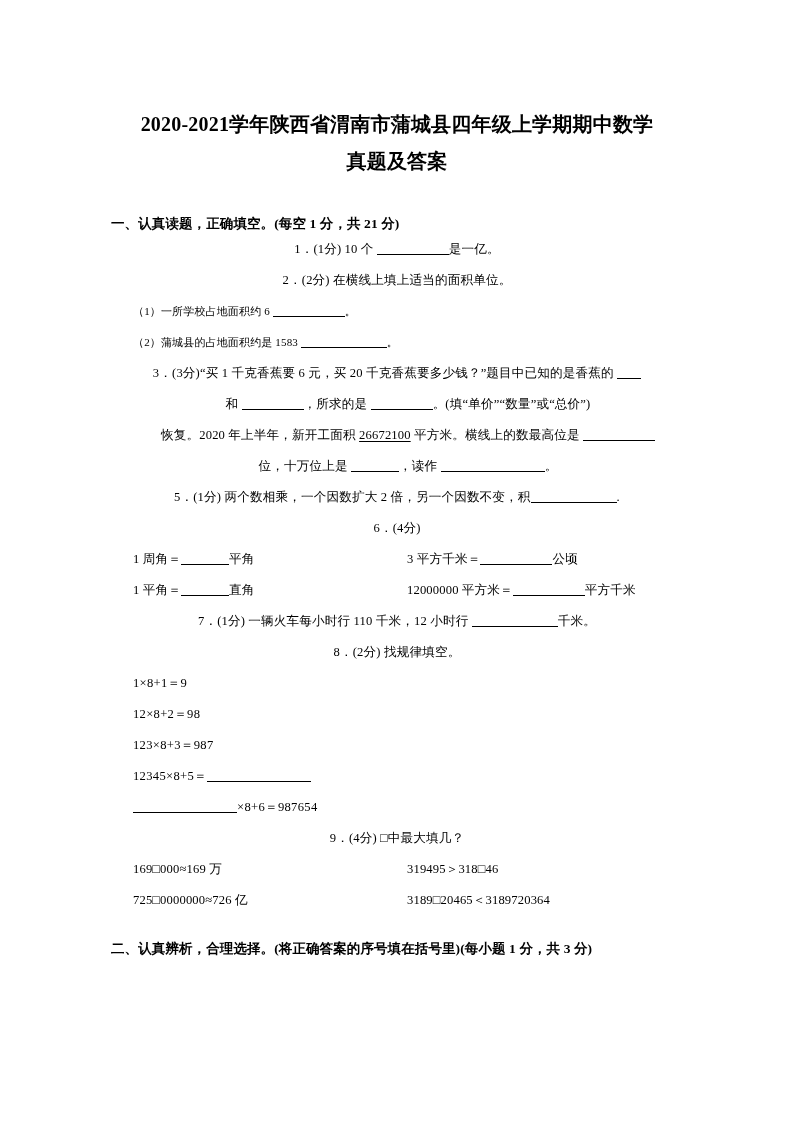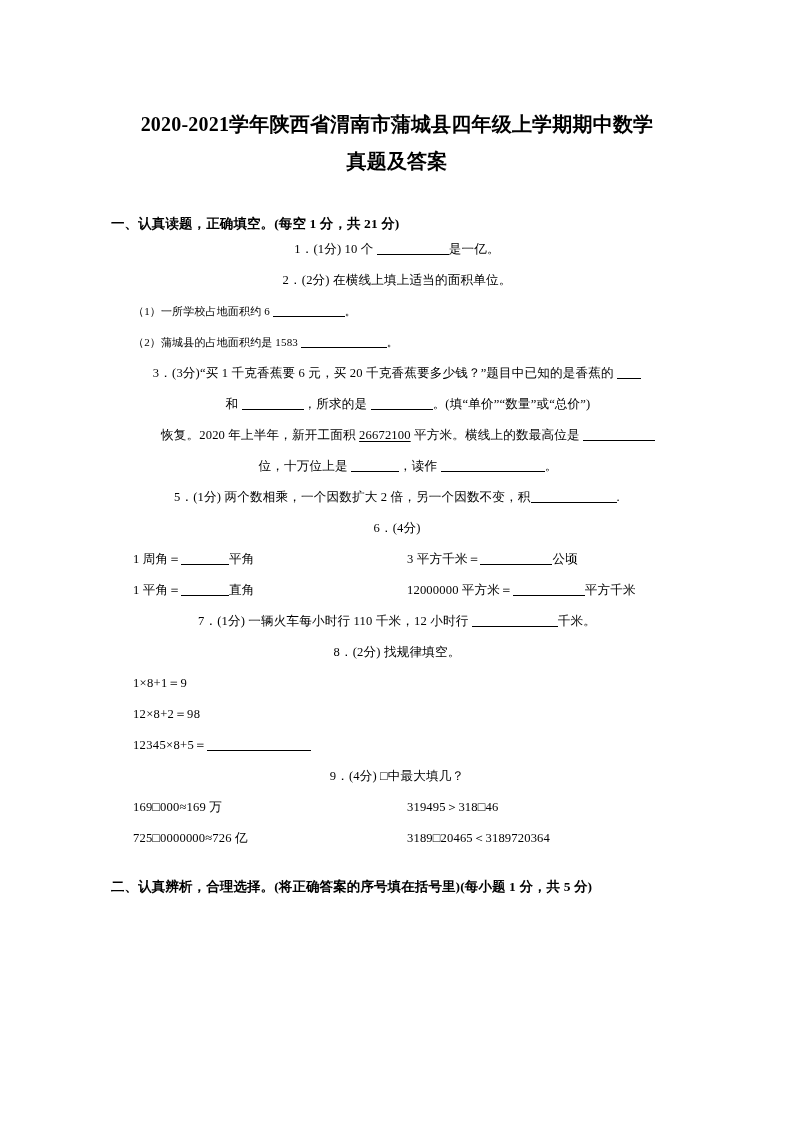--- a/index.html
+++ b/index.html
@@ -199,31 +199,35 @@
       <span>7．(1分) 一辆火车每小时行 110 千米，12 小时行</span>
       <span class="blank b-xl"></span><span>千米。</span>
     </span>
   </div>
 
   <div class="q">
     <span class="line">8．(2分) 找规律填空。</span>
   </div>
   <div class="eqline">1×8+1＝9</div>
   <div class="eqline">12×8+2＝98</div>
+  <div class="eqline">123×8+3＝987</div>
   <div class="eqline">
     <span class="nowrap">12345×8+5＝</span><span class="blank b-xxl"></span>
   </div>
+  <div class="eqline">
+    <span class="blank b-xxl"></span><span class="nowrap">×8+6＝987654</span>
+  </div>
 
   <div class="q">
     <span class="line">9．(4分) □中最大填几？</span>
   </div>
   <div class="tworow">
     <span class="colA">169□000≈169 万</span>
     <span class="colB">319495＞318□46</span>
   </div>
   <div class="tworow">
     <span class="colA">725□0000000≈726 亿</span>
     <span class="colB">3189□20465＜3189720364</span>
   </div>
 
-  <div class="section-head second">二、认真辨析，合理选择。(将正确答案的序号填在括号里)(每小题 1 分，共 5 分)</div>
+  <div class="section-head second">二、认真辨析，合理选择。(将正确答案的序号填在括号里)(每小题 1 分，共 3 分)</div>
 
 </div>
 
 </body></html>

